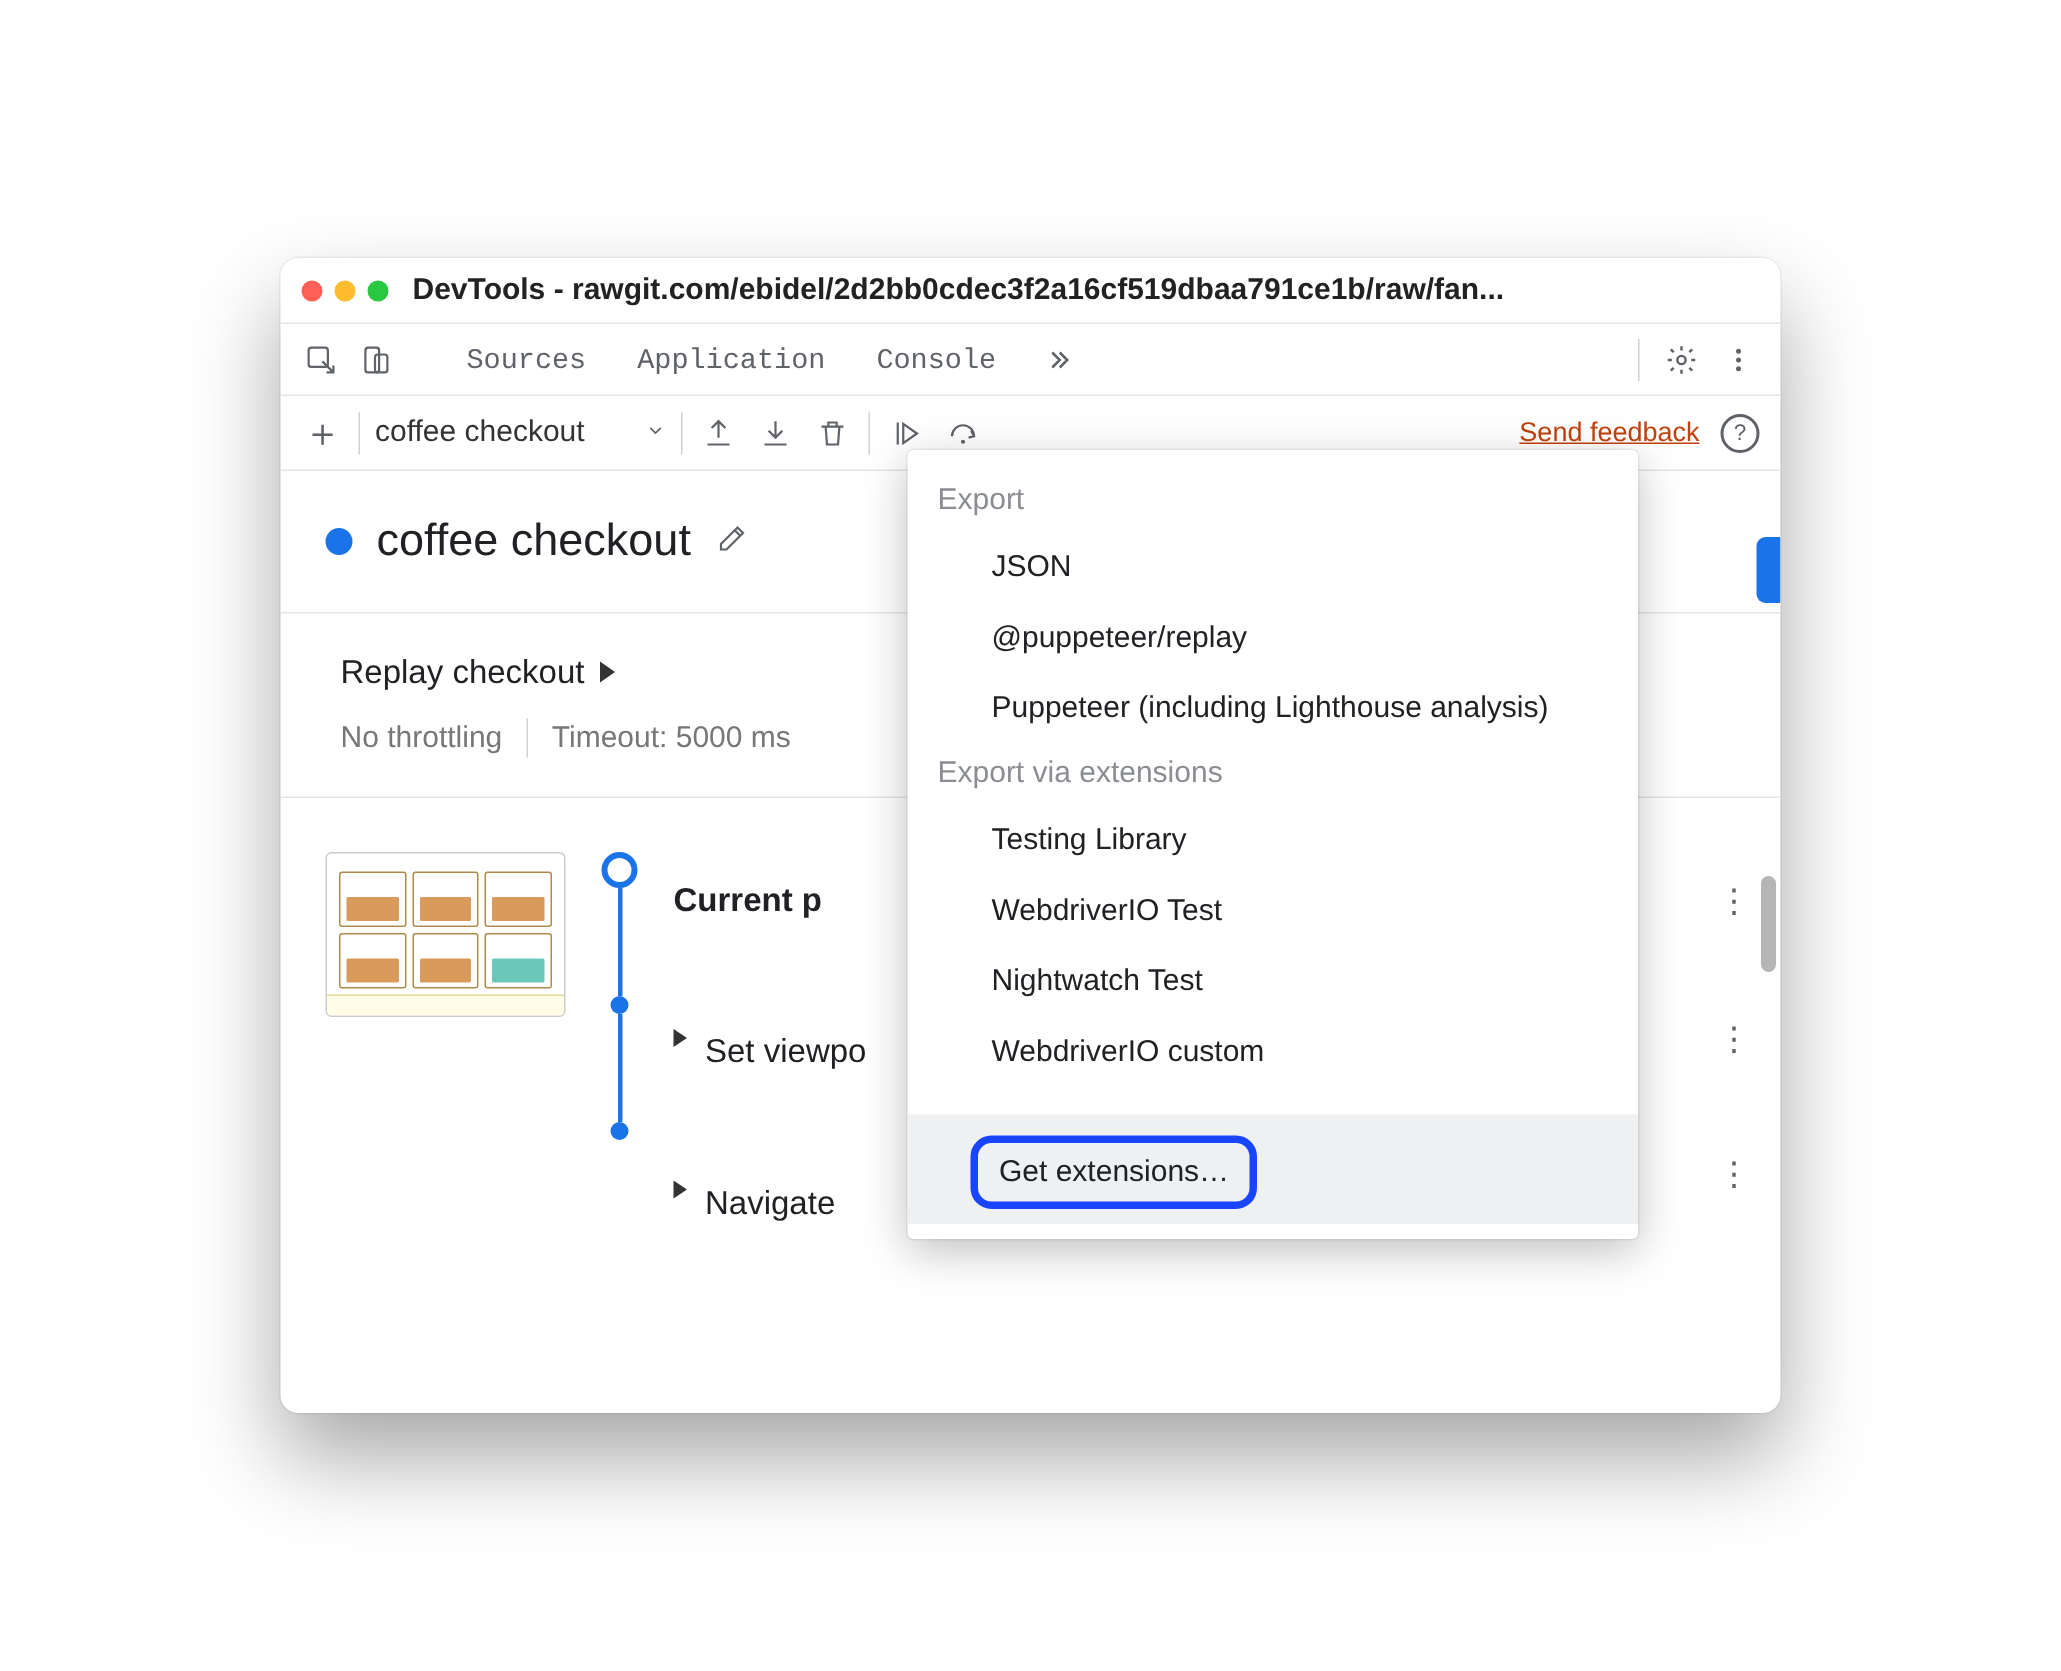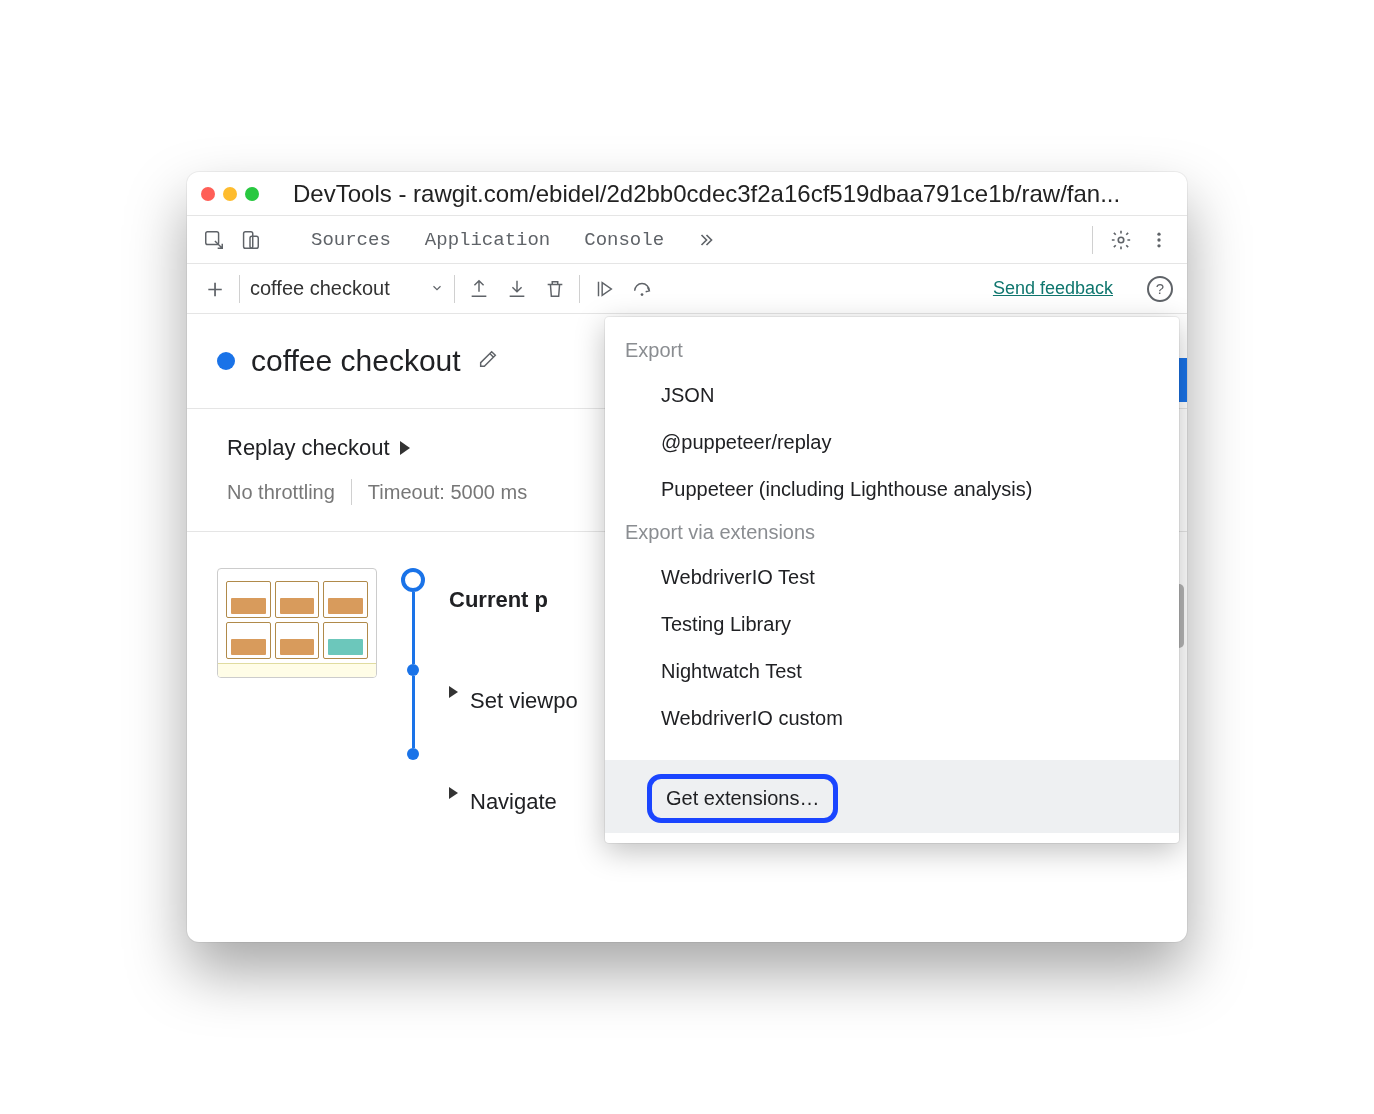--- a/index.html
+++ b/index.html
@@ -27,23 +27,23 @@
   align-items: center;
   padding: 0 14px;
   border-bottom: 1px solid #e5e5e5;
 }
 .traffic { display: flex; gap: 8px; align-items: center; }
 .dot { width: 14px; height: 14px; border-radius: 50%; }
 .dot.red { background:#ff5f57; }
 .dot.yellow { background:#febc2e; }
 .dot.green { background:#28c840; }
 .wtitle {
-  margin-left: 34px;
-  font-weight: 400;
-  font-size: 24px;
+  margin-left: 16px;
+  font-weight: 700;
+  font-size: 20px;
   color: #222;
   white-space: nowrap;
   overflow: hidden;
   text-overflow: ellipsis;
   flex: 1;
 }
 .tabbar {
   height: 48px;
   display: flex;
   align-items: center;
@@ -89,21 +89,21 @@
 .plus { font-size: 26px; color:#5f6368; width:28px; text-align:center; }
 .vdiv { width:1px; height:28px; background:#d0d0d0; }
 .recording-select {
   display:flex; align-items:center; gap:40px;
   color:#333; font-size:20px;
   cursor: pointer;
 }
 .chev-down svg { width:14px; height:14px; stroke:#5f6368; fill:none; stroke-width:2; }
 .tbtn { width:28px; height:28px; display:flex; align-items:center; justify-content:center; color:#5f6368; cursor:pointer; }
 .tbtn svg { width:22px; height:22px; stroke:currentColor; fill:none; stroke-width:1.6; }
-.feedback { color:#0f766e; font-size:18px; text-decoration: underline; margin-right:24px; }
+.feedback { color:#c2410c; font-size:18px; text-decoration: underline; margin-right:4px; }
 .help-circle { width:26px; height:26px; border:2px solid #5f6368; border-radius:50%; display:flex; align-items:center; justify-content:center; font-size:15px; color:#5f6368; }
 
 .section-title-row {
   display:flex; align-items:center;
   padding: 30px 30px 30px 30px;
   gap: 16px;
   border-bottom: 1px solid #e5e5e5;
 }
 .blue-dot { width:18px; height:18px; border-radius:50%; background:#1a73e8; }
 .rec-name { font-size:30px; color:#202124; }
@@ -166,22 +166,22 @@
 .step-menu-dots.d3{ top:238px; }
 
 .blue-end-tab{
   position:absolute; right:0; top:186px; width:16px; height:44px;
   background:#1a73e8; border-radius:6px 0 0 6px;
 }
 
 
 .dropdown {
   position:absolute;
-  top: 145px; left: 418px;
-  width: 574px;
+  top: 128px; left: 418px;
+  width: 487px;
   background:#fff;
   border-radius:4px;
   box-shadow: 0 8px 30px rgba(0,0,0,0.25), 0 0 0 1px rgba(0,0,0,0.06);
   padding: 14px 0 10px 0;
   z-index: 50;
 }
 .dd-header {
   font-size:20px; color:#8a8d91;
   padding: 8px 20px 10px 20px;
 }
@@ -369,22 +369,22 @@
     <div class="step-menu-dots d2">⋮</div>
     <div class="step-menu-dots d3">⋮</div>
   </div>
 
   <div class="dropdown">
     <div class="dd-header">Export</div>
     <div class="dd-item">JSON</div>
     <div class="dd-item">@puppeteer/replay</div>
     <div class="dd-item">Puppeteer (including Lighthouse analysis)</div>
     <div class="dd-header">Export via extensions</div>
+    <div class="dd-item">Testing Library</div>
     <div class="dd-item">WebdriverIO Test</div>
-    <div class="dd-item">Testing Library</div>
     <div class="dd-item">Nightwatch Test</div>
     <div class="dd-item">WebdriverIO custom</div>
     <div class="dd-item hover" style="padding-left:0;">
       <span class="dd-highlight">
         <span>Get extensions…</span>
       </span>
     </div>
   </div>
 
   <div class="scroll-thumb"></div>

